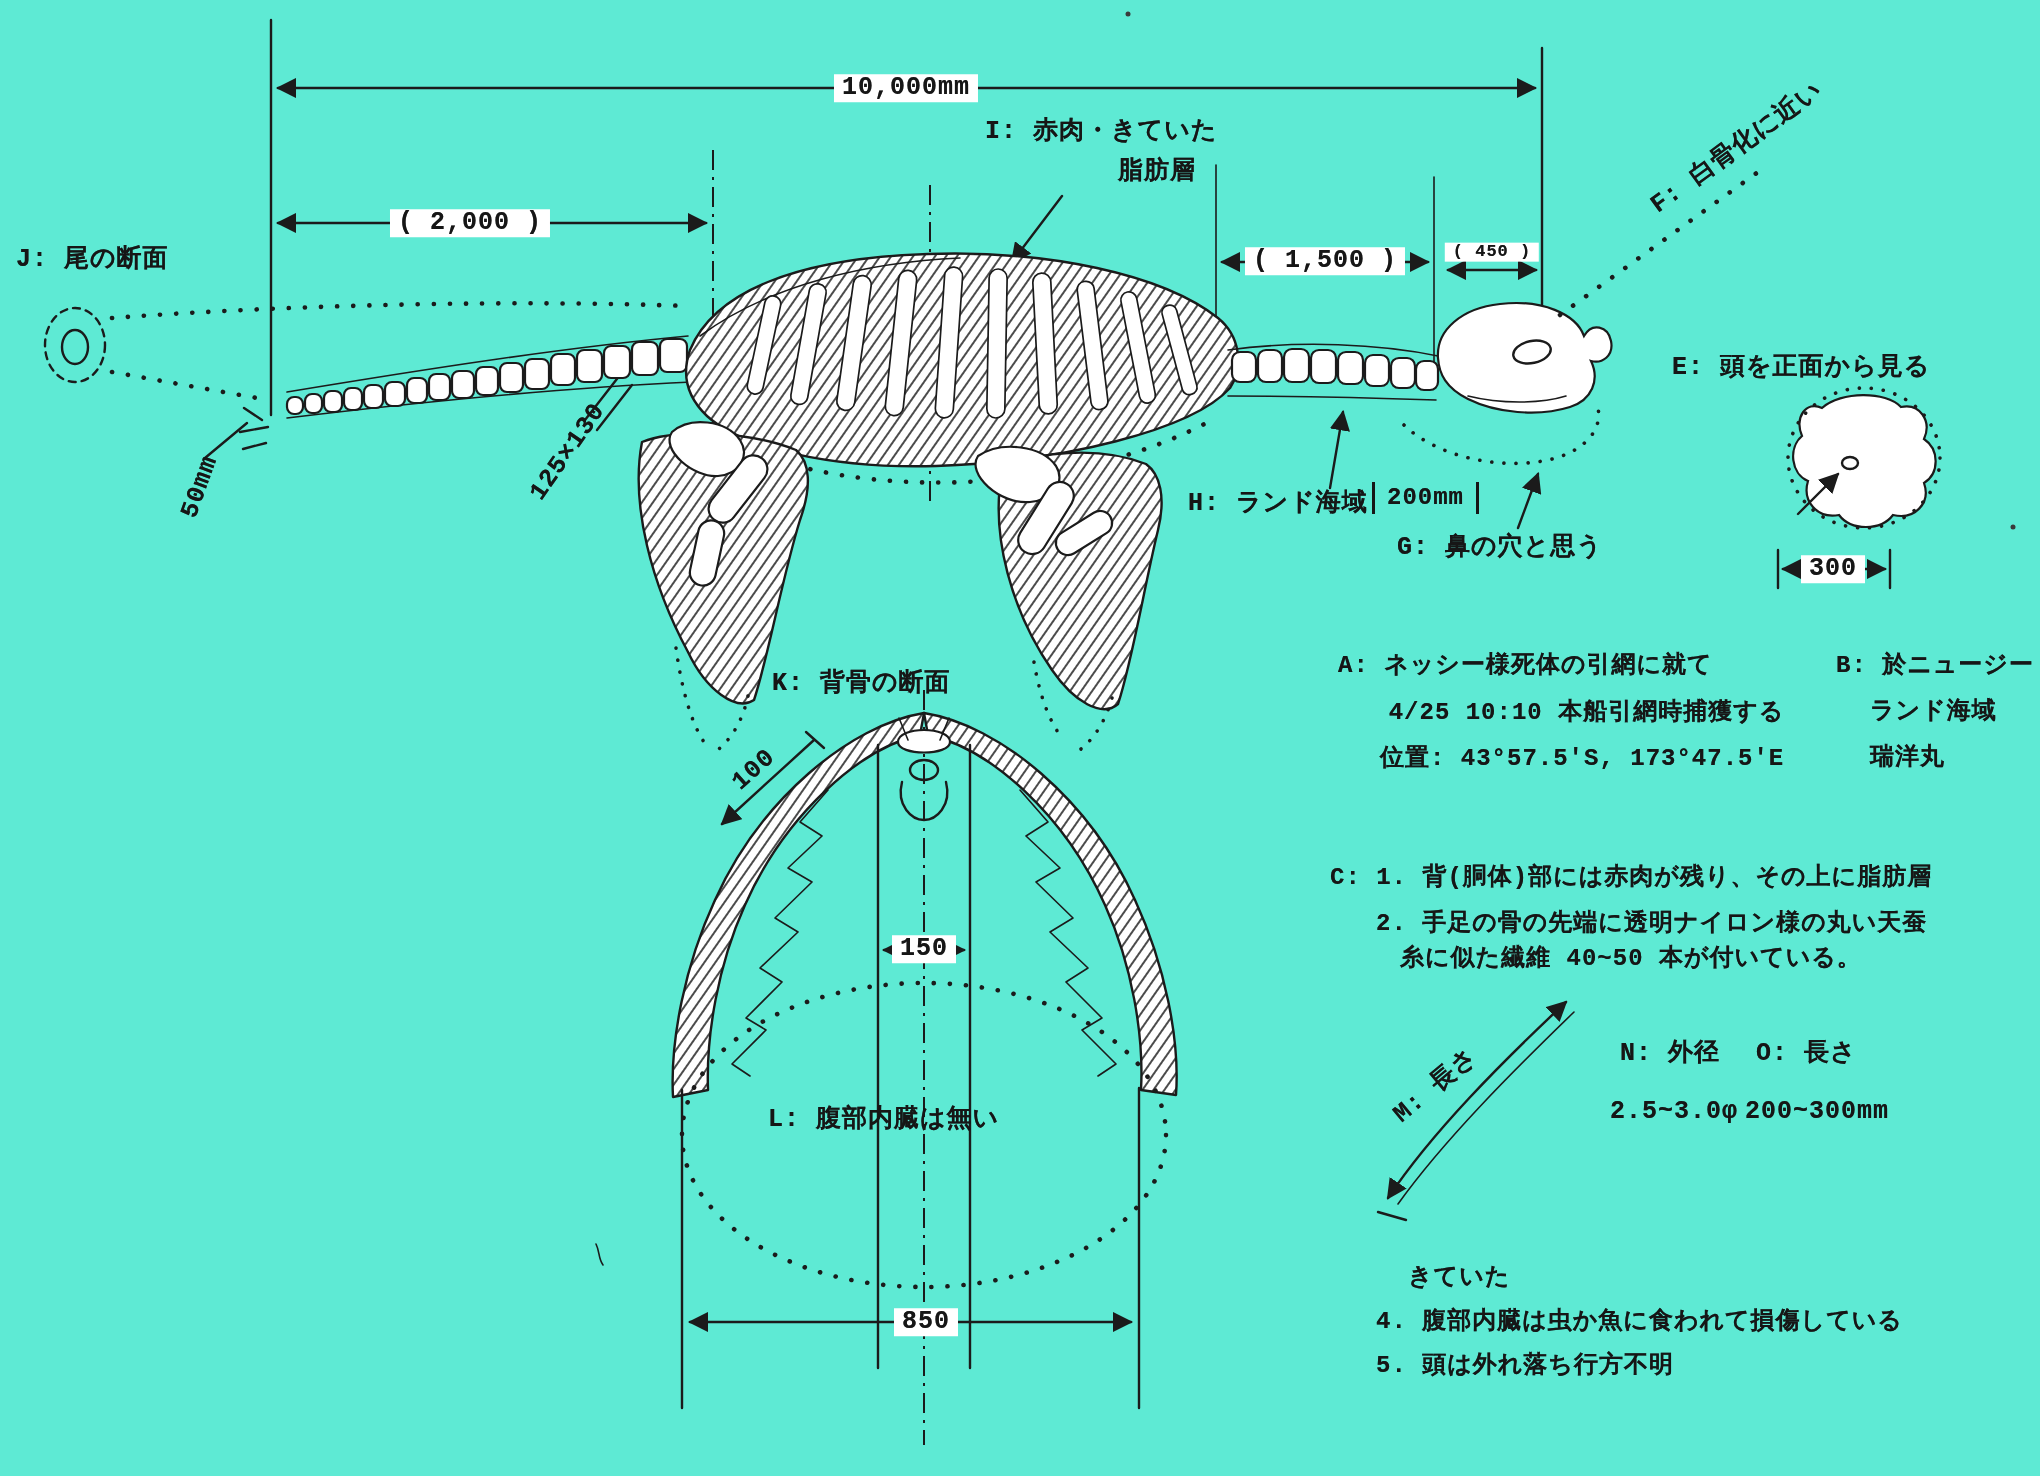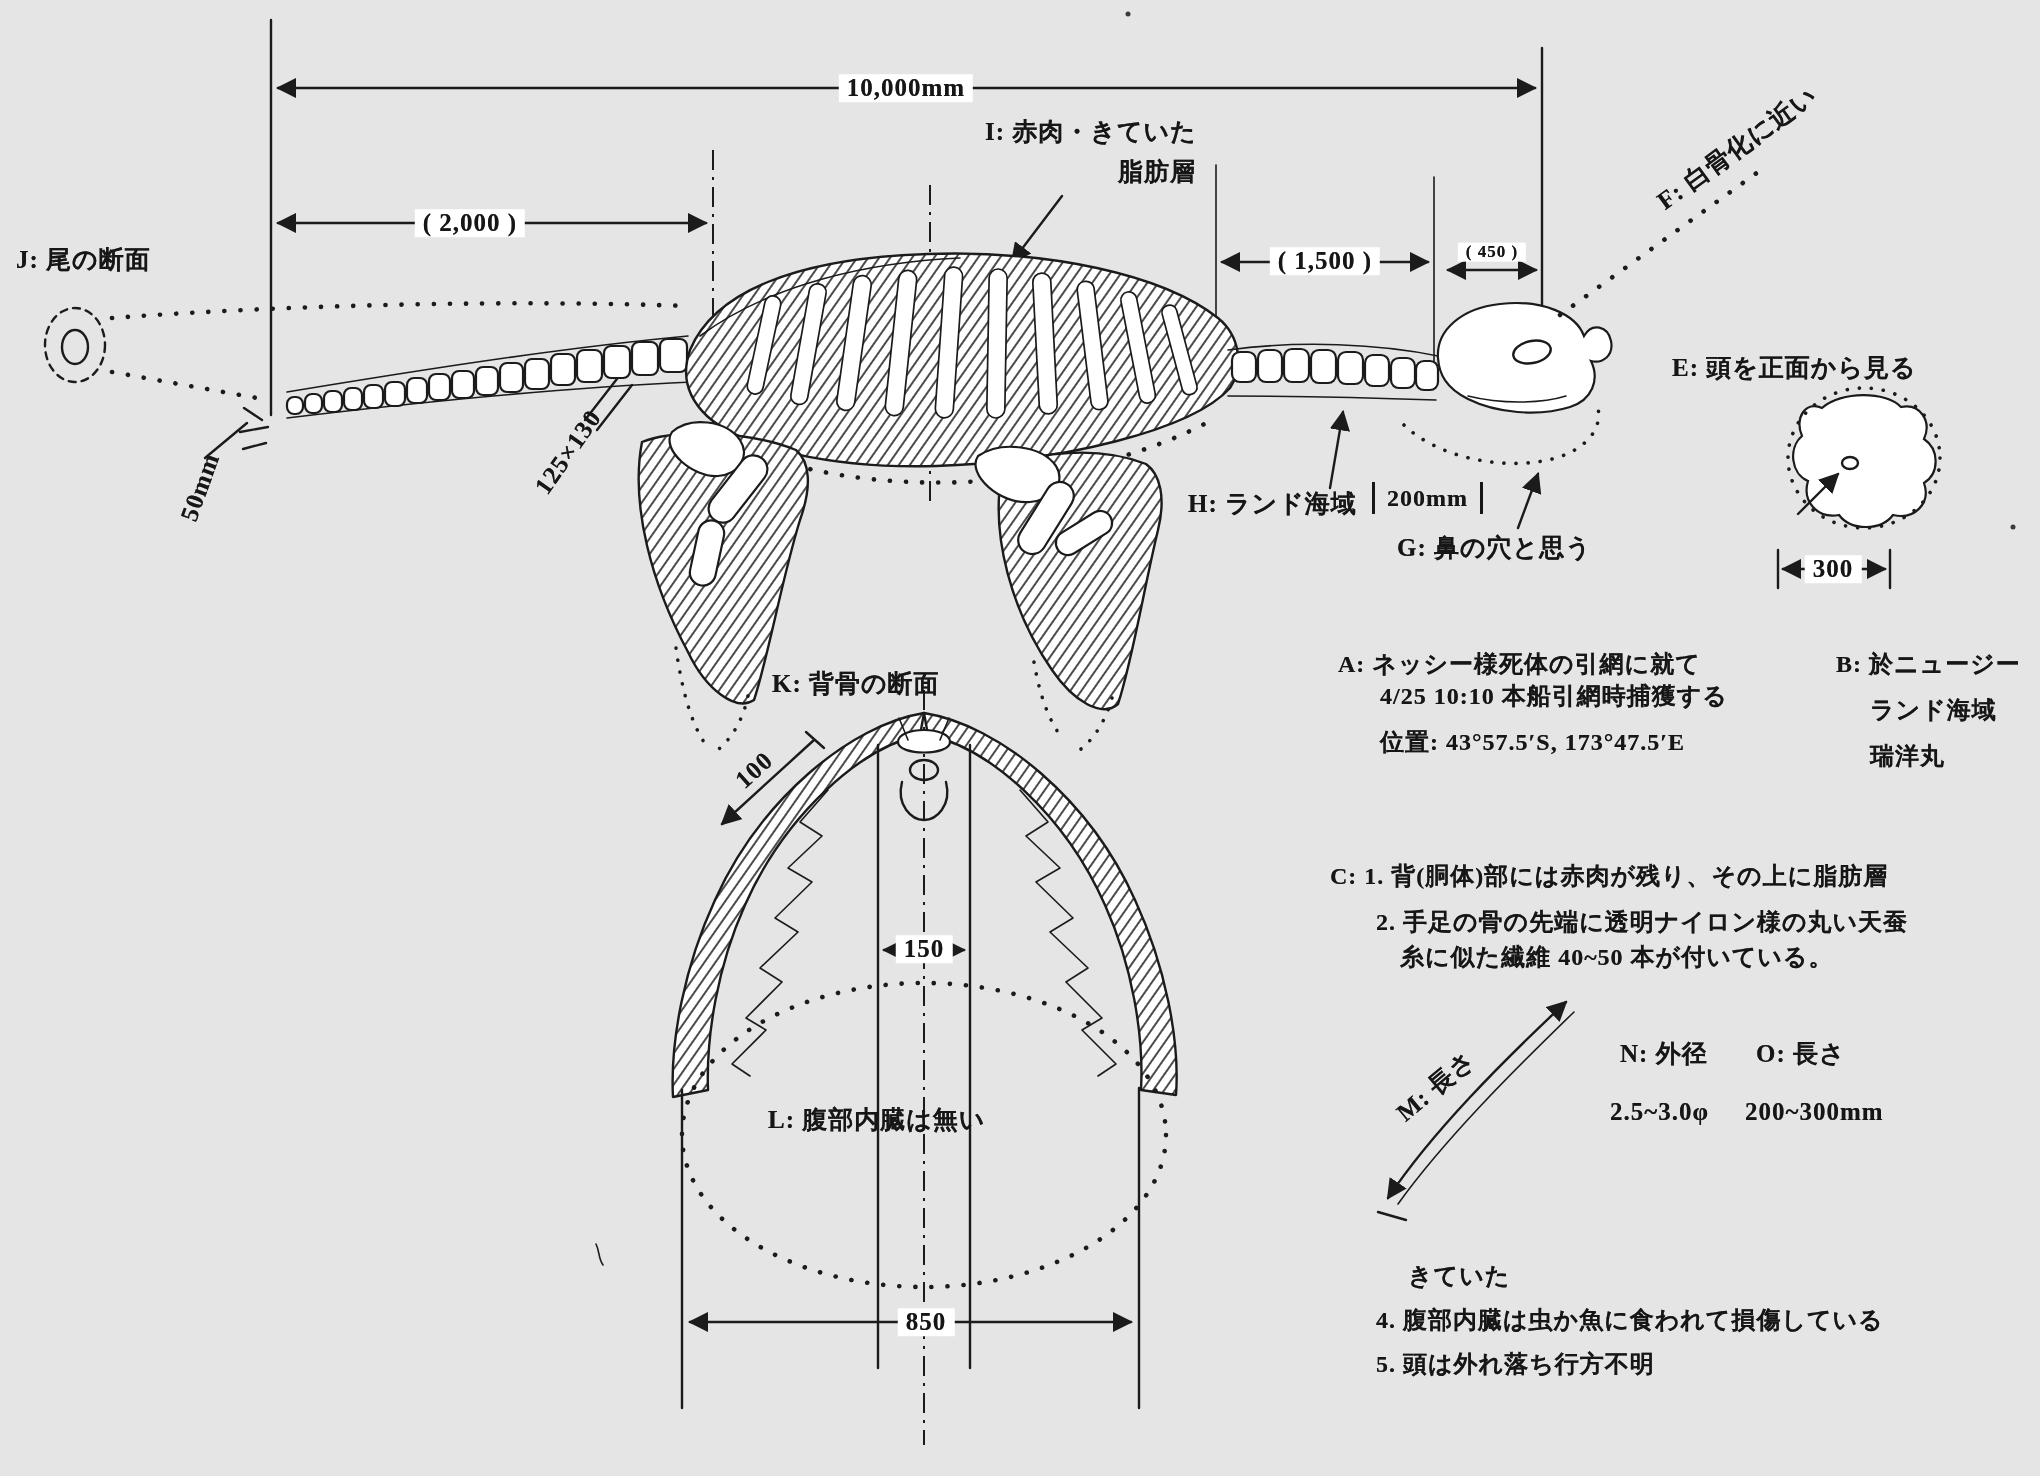--- a/index.html
+++ b/index.html
@@ -1,18 +1,18 @@
 <!DOCTYPE html>
 <html><head>
 <meta charset="utf-8">
 <style>
   html,body{margin:0;padding:0;background:#9a9a9a;}
   .canvas{
-    position:relative;width:2040px;height:1476px;background:#e5e5e5;overflow:hidden;
-    font-family:Liberation Serif, serif;color:#161616;
+    position:relative;width:2040px;height:1476px;background:#5eead4;overflow:hidden;
+    font-family:Liberation Mono, monospace;color:#161616;
   }
   .canvas > svg{position:absolute;left:0;top:0;}
   .t{
     position:absolute;font-weight:700;color:#161616;white-space:nowrap;
     font-size:25px;letter-spacing:1px;line-height:1.1;
     text-shadow:0 0 .6px rgba(20,20,20,.65);
   }
   .s19{font-size:17px;}
   .bg{background:#fff;padding:0 8px;}
   .note-line{position:relative;font-weight:700;font-size:24px;letter-spacing:1px;
@@ -241,21 +241,21 @@
   <div class="t" style="left:772px;top:670px;">K: 背骨の断面</div>
   <div class="t" style="left:768px;top:1106px;">L: 腹部内臓は無い</div>
   <div class="t" style="left:1436px;top:1086px;transform:translate(-50%,-50%) rotate(-40deg);">M: 長さ</div>
   <div class="t" style="left:1620px;top:1040px;">N: 外径</div>
   <div class="t" style="left:1756px;top:1040px;">O: 長さ</div>
   <div class="t" style="left:1610px;top:1098px;">2.5~3.0φ</div>
   <div class="t" style="left:1745px;top:1098px;">200~300mm</div>
 
   <div class="noteblock" style="left:1338px;top:648px;">
     <div class="note-line">A: ネッシー様死体の引網に就て</div>
-    <div class="note-line" style="padding-left:42px;margin-top:0;">4/25 10:10 本船引網時捕獲する</div>
+    <div class="note-line" style="padding-left:42px;margin-top:15px;text-align:right;">4/25 10:10 本船引網時捕獲する</div>
     <div class="note-line" style="padding-left:42px;margin-top:14px;">位置: 43°57.5′S, 173°47.5′E</div>
   </div>
 
   <div class="noteblock" style="left:1836px;top:648px;">
     <div class="note-line">B: 於ニュージー</div>
     <div class="note-line" style="padding-left:34px;margin-top:14px;">ランド海域</div>
     <div class="note-line" style="padding-left:34px;margin-top:14px;">瑞洋丸</div>
   </div>
 
   <div class="noteblock" style="left:1330px;top:860px;">

